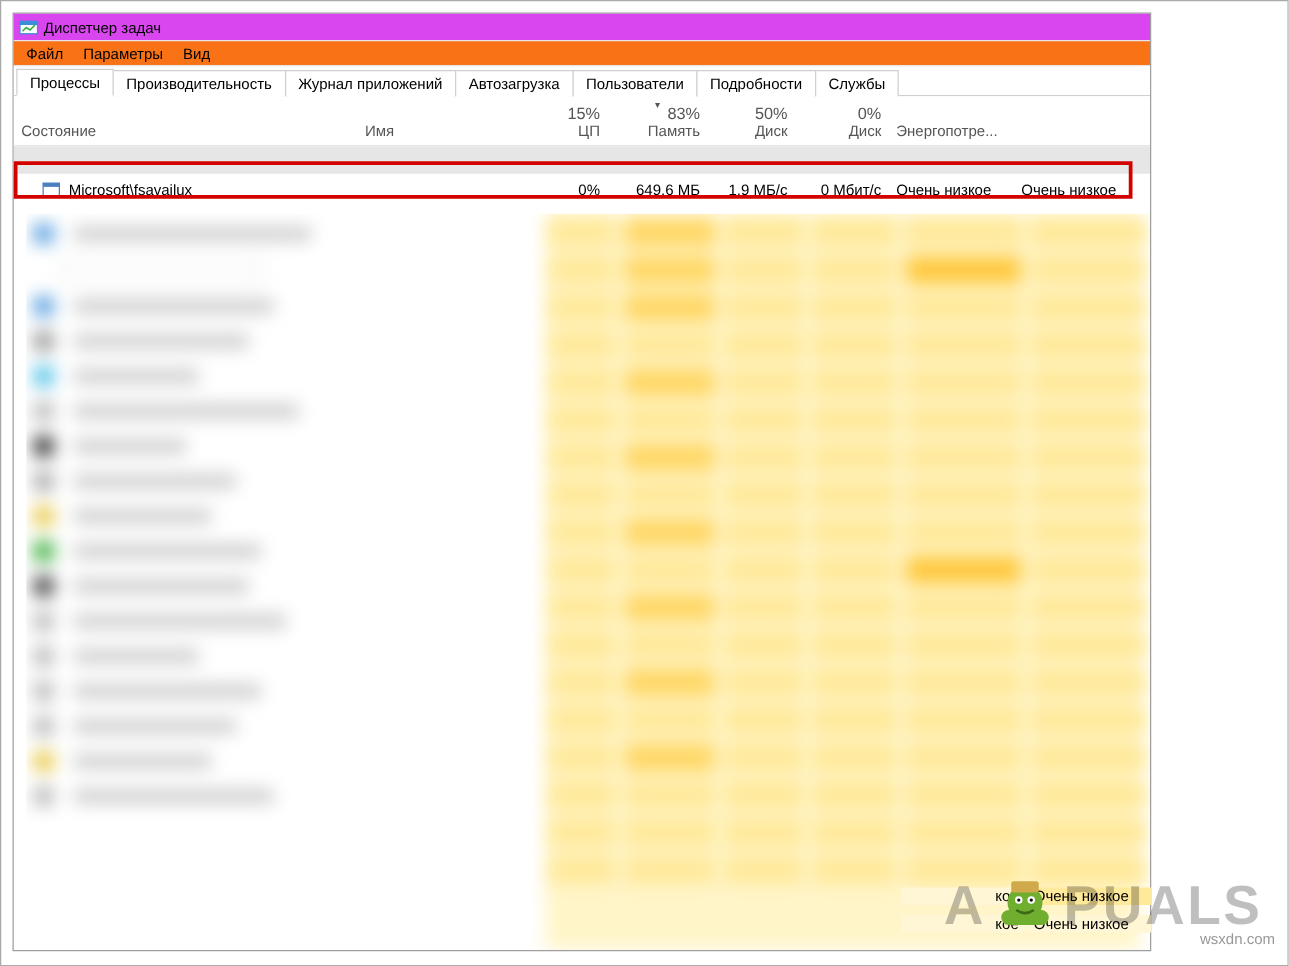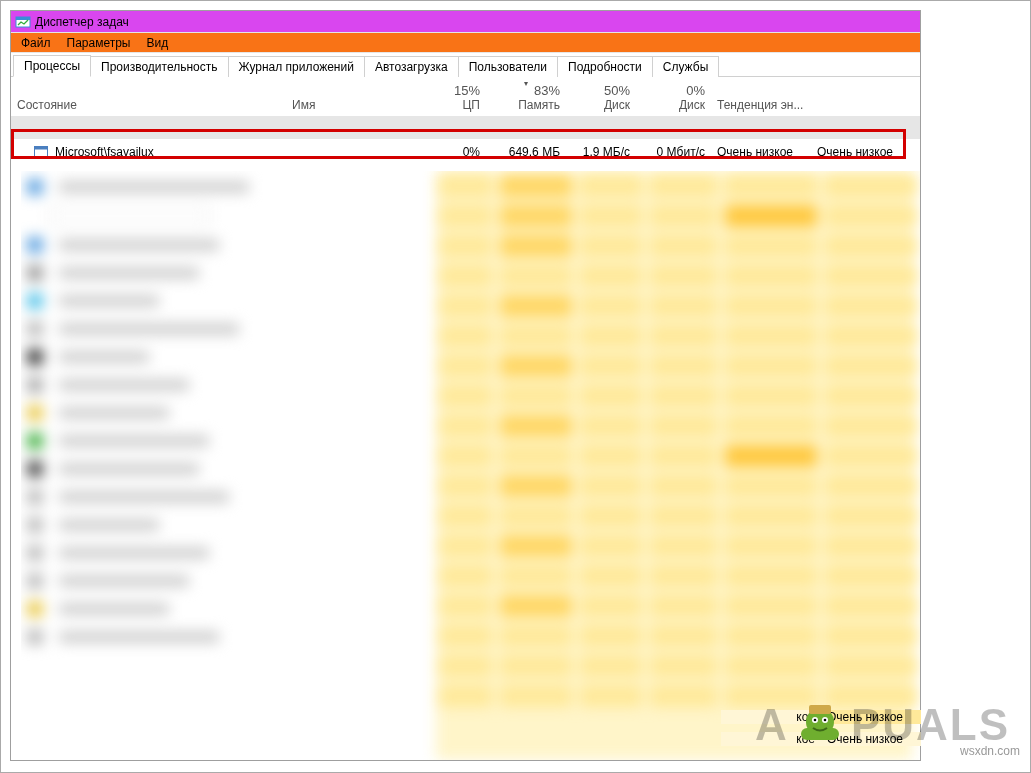--- a/index.html
+++ b/index.html
@@ -284,21 +284,21 @@
       </div>
       <div class="hcell right">
         <span class="hstat">50%</span>
         <span class="hname">Диск</span>
       </div>
       <div class="hcell right">
         <span class="hstat">0%</span>
         <span class="hname">Диск</span>
       </div>
       <div class="hcell">
-        <span class="hname">Тенденция эн...</span>
+        <span class="hname">Энергопотре...</span>
       </div>
     </div>
 
     <div class="row">
       <div class="cell nameblock">
         <span class="proc-icon">
           <svg width="16" height="16" viewBox="0 0 16 16">
             <rect x="1.5" y="2.5" width="13" height="11" fill="#fff" stroke="#4a7fbf"></rect>
             <rect x="1.5" y="2.5" width="13" height="3" fill="#4a7fbf"></rect>
           </svg>

